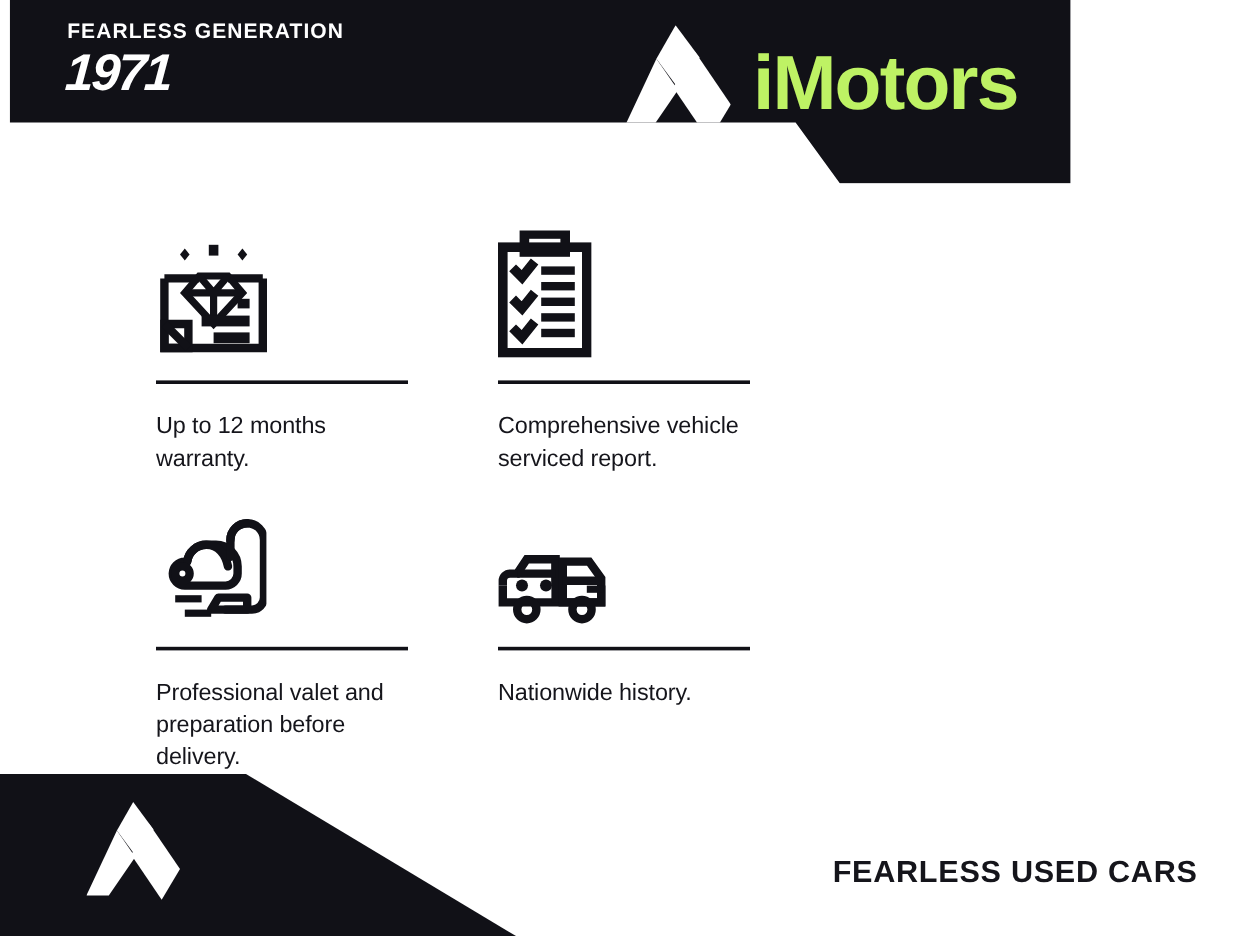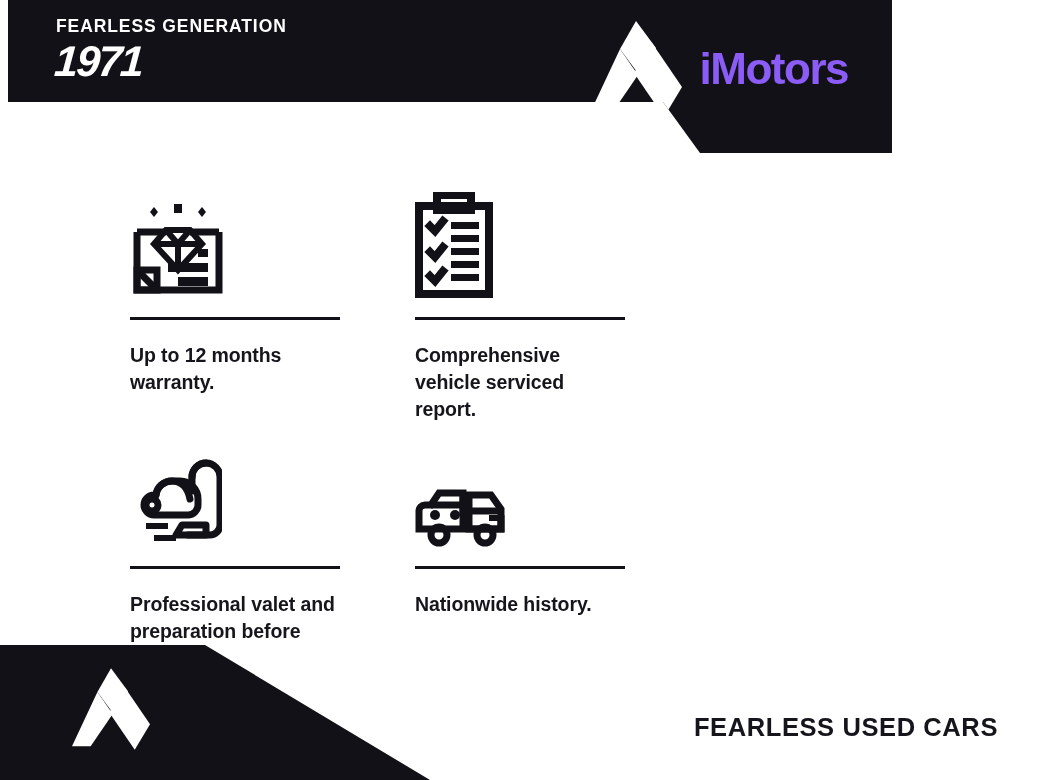--- a/index.html
+++ b/index.html
@@ -62,41 +62,40 @@
     display: flex;
     align-items: center;
     gap: 18px;
   }
   .logo-mark {
     width: 92px;
     height: 96px;
     display: block;
   }
   .logo-word {
-    color: #8b5cf6;
-    font-size: 44px;
+    color: #bef264;
+    font-size: 64px;
     font-weight: bold;
     letter-spacing: -1.5px;
     line-height: 1;
   }
 
   
   .features {
     position: absolute;
     left: 130px;
     top: 186px;
     width: 790px;
   }
   .feature-row {
     display: flex;
   }
   .feature {
     width: 210px;
     margin-right: 75px;
-    font-weight: bold;
   }
   .feature:last-child { margin-right: 0; }
   .feature-icon {
     height: 112px;
     display: flex;
     align-items: flex-end;
   }
   .feature-icon svg { display: block; }
   .feature-rule {
     margin-top: 19px;

